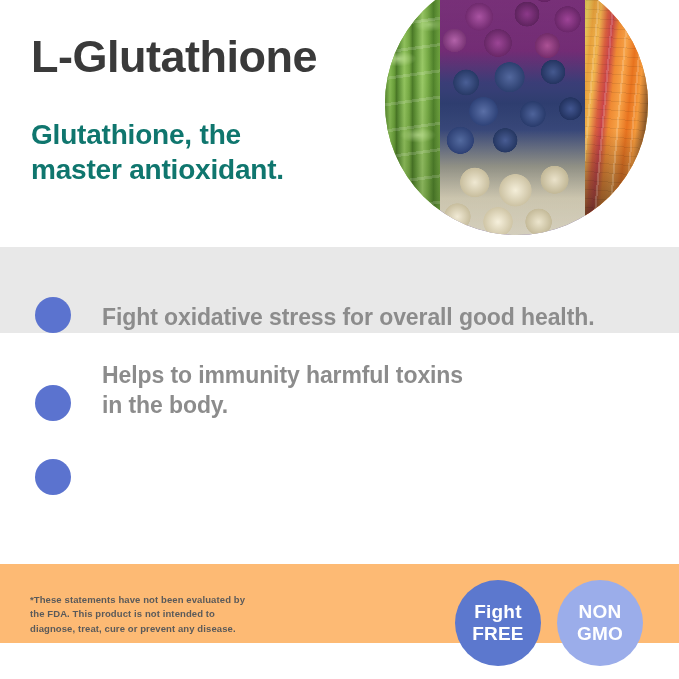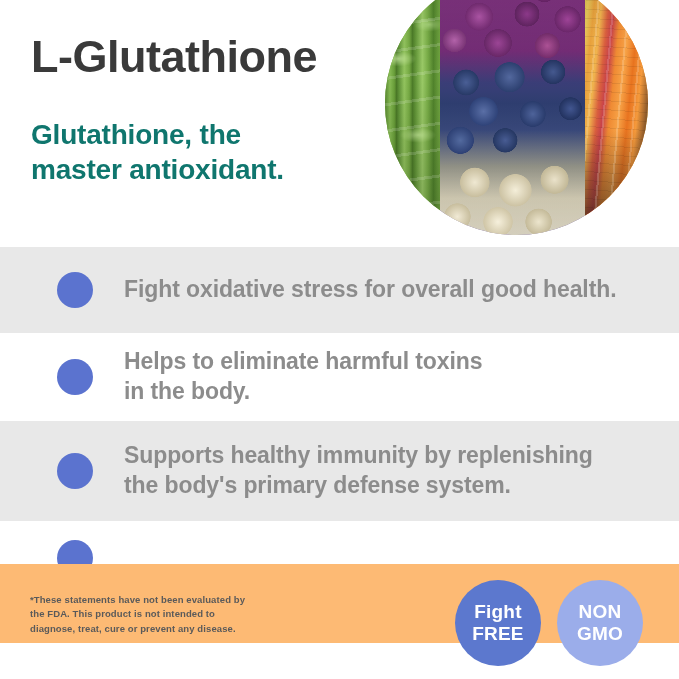--- a/index.html
+++ b/index.html
@@ -157,23 +157,23 @@
   
   .rows {
     position: absolute;
     left: 0;
     top: 247px;
     width: 679px;
   }
   .row {
     position: relative;
     display: flex;
-    align-items: center;
+    align-items: flex-end;
     box-sizing: border-box;
-    padding-left: 57px;
+    padding-left: 35px;
     background: #ffffff;
   }
   .row.shaded { background: #e8e8e8; }
   .row-1 { height: 86px; }
   .row-2 { height: 88px; }
   .row-3 { height: 100px; }
   .row-4 { height: 74px; }
 
   .bullet {
     flex: 0 0 auto;
@@ -264,29 +264,24 @@
 
   <div class="rows">
 
     <div class="row row-1 shaded">
       <span class="bullet"></span>
       <span class="row-text">Fight oxidative stress for overall good health.</span>
     </div>
 
     <div class="row row-2">
       <span class="bullet"></span>
-      <span class="row-text">Helps to eliminate harmful toxins
+      <span class="row-text">Helps to immunity harmful toxins
 in the body.</span>
     </div>
 
-    <div class="row row-3 shaded">
-      <span class="bullet"></span>
-      <span class="row-text">Supports healthy immunity by replenishing
-the body's primary defense system.</span>
-    </div>
 
     <div class="row row-4">
       <span class="bullet"></span>
     </div>
 
   </div>
 
   <div class="divider"></div>
 
   <div class="footer">

